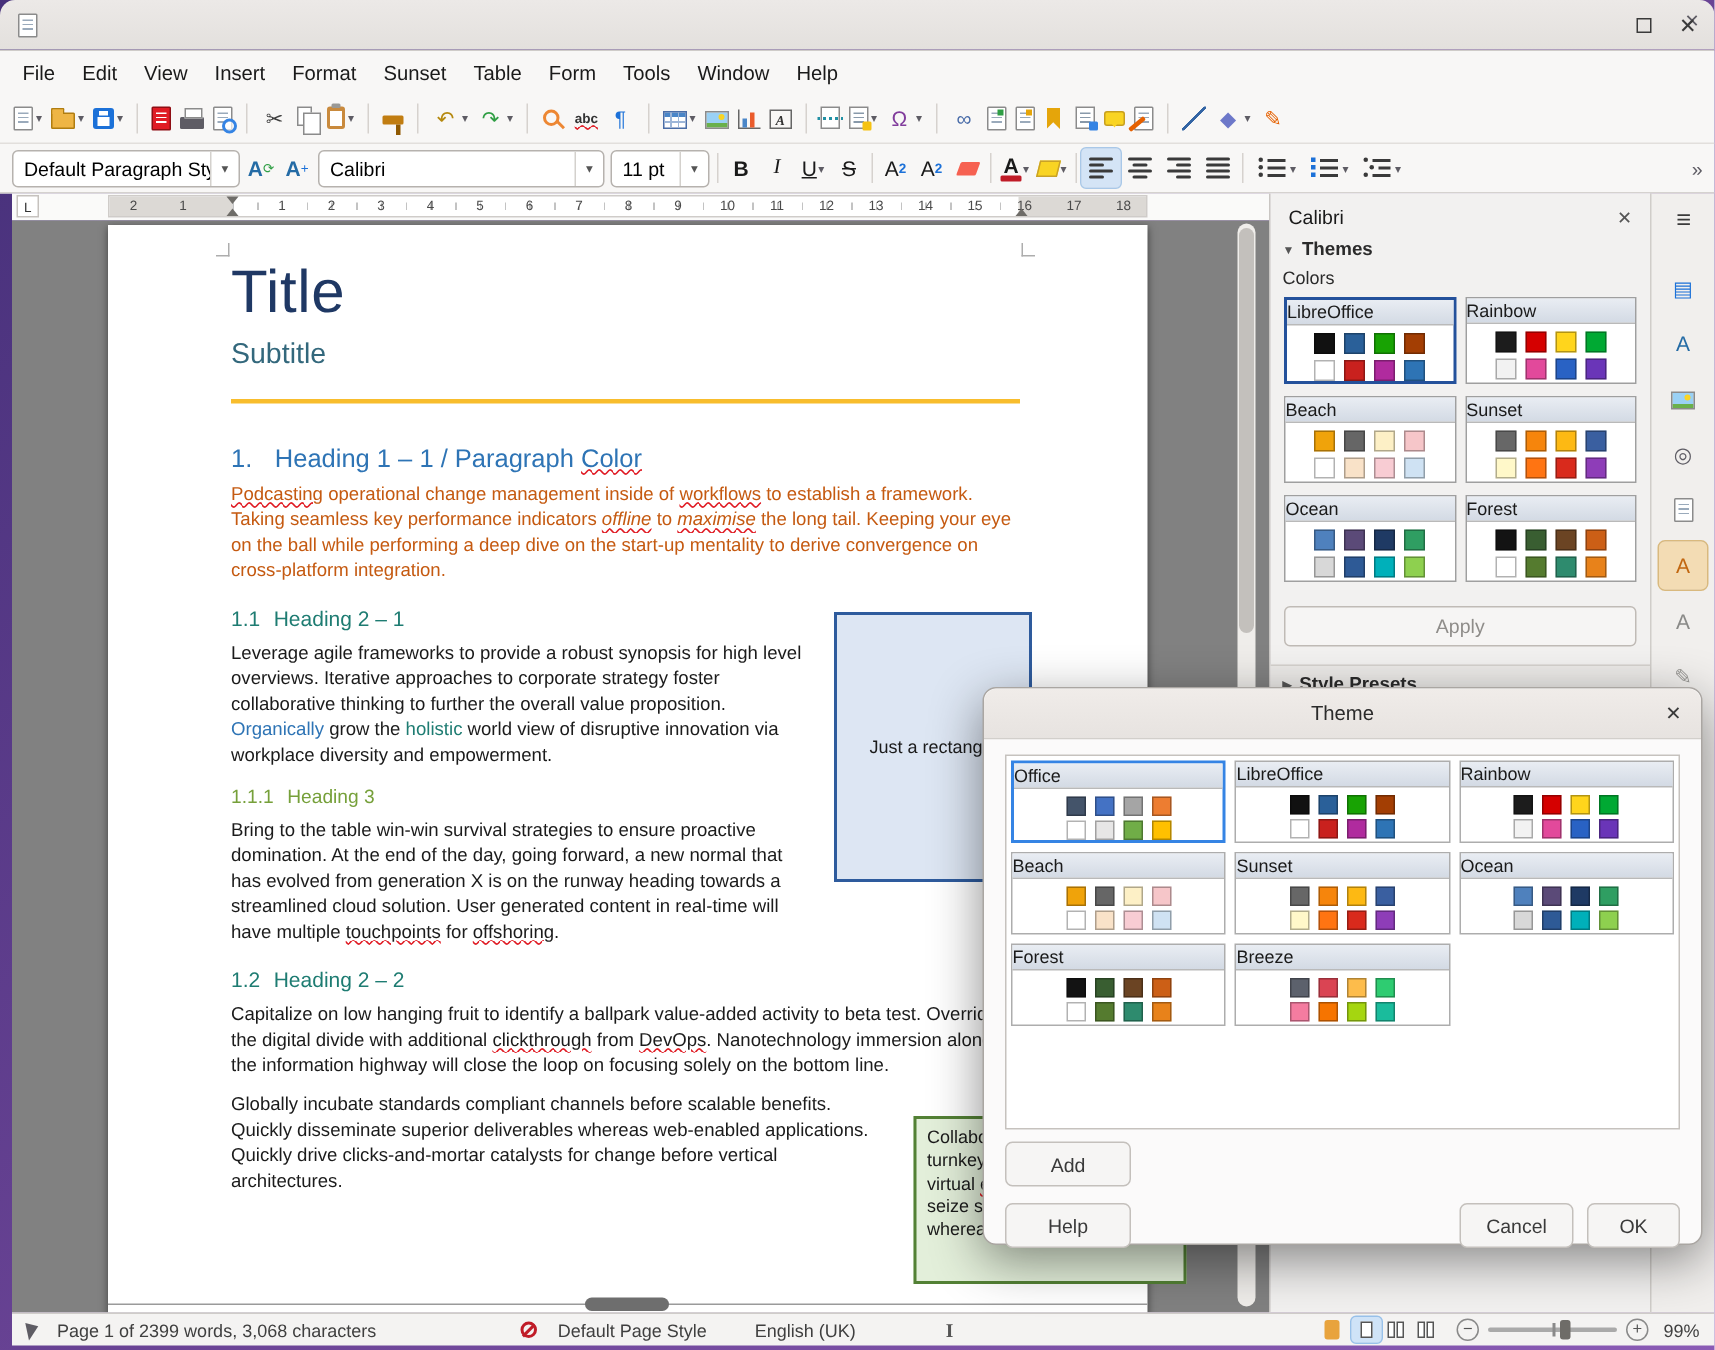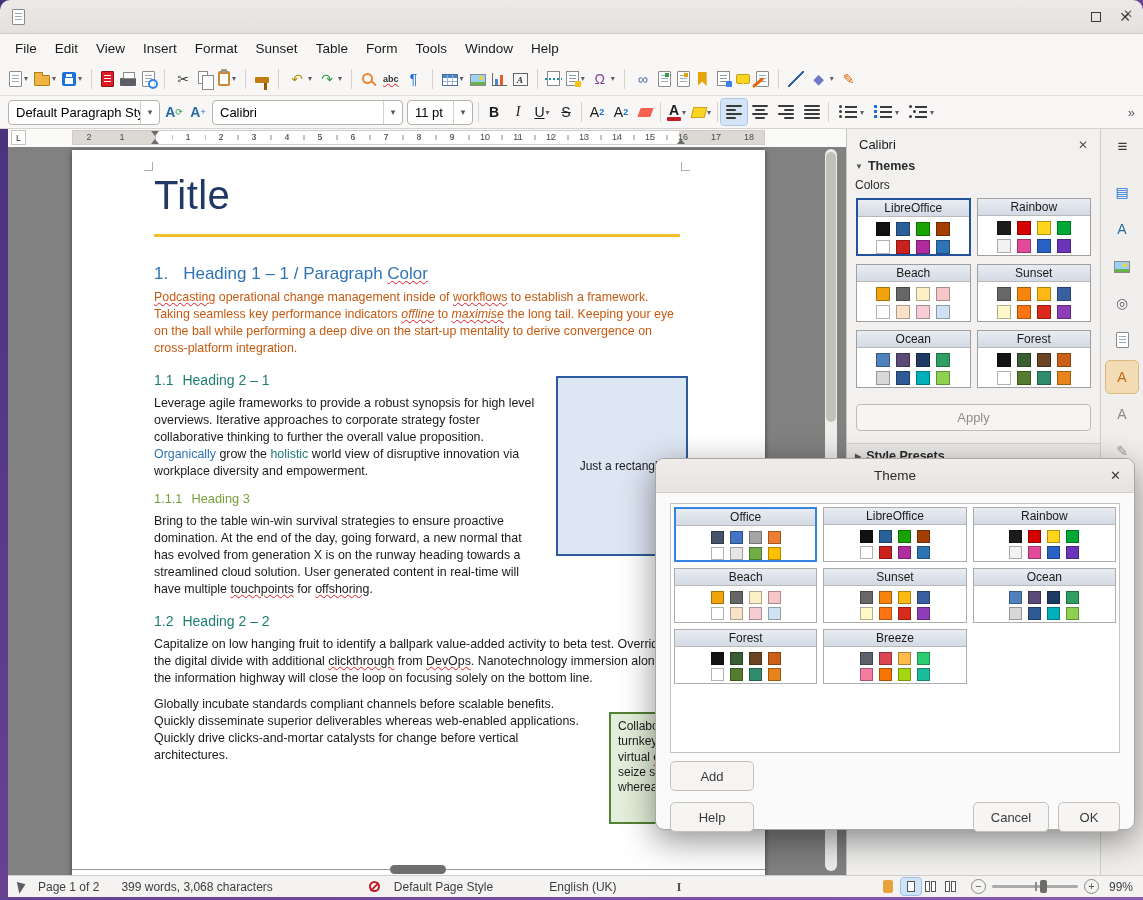--- a/index.html
+++ b/index.html
@@ -135,21 +135,21 @@
   
   #sidebar{position:absolute;left:846px;top:129px;width:254px;height:746px;background:#f2f1f0;border-left:1px solid #c9c6c3;z-index:5}
   .sb-head{display:flex;align-items:center;padding:8px 12px 4px;font-size:13px;color:#1a1a1a}
   .sb-close{margin-left:auto;font-size:12px;color:#555}
   .sb-exp{display:flex;align-items:center;gap:5px;padding:3px 8px;font-size:12.5px;font-weight:700;color:#2b2b2b}
   .sb-exp .car{font-size:8px;color:#555}
   .sb-lbl{padding:2px 8px 4px;font-size:12px;color:#2b2b2b}
   .sgrid{display:grid;grid-template-columns:1fr 1fr;gap:8px 6px;padding:2px 9px 8px}
   .scell{border:1px solid #9f9f9f;background:#fff;height:58px}
   .scell.sel{border:2px solid #24519b}
-  .scell-h{height:17px;background:linear-gradient(#e9edf3,#d3dae4);border-bottom:1px solid #b9b9b9;font-size:12px;text-align:center;line-height:16px;color:#1a1a1a}
+  .scell-h{height:17px;background:linear-gradient(#e9edf3,#d3dae4);border-bottom:1px solid #b9b9b9;font-size:12px;line-height:16px;color:#1a1a1a}
   .chips{display:grid;grid-template-columns:repeat(4,14px);gap:4px 6px;justify-content:center;padding:5px 0}
   .chip{width:14px;height:14px;border:1px solid rgba(0,0,0,.3);display:block}
   .applybtn{margin:8px 9px 0;height:27px;background:#f6f5f4;border:1px solid #c0bbb6;border-radius:4px;display:flex;align-items:center;justify-content:center;font-size:13px;color:#8f8d8a}
   .presets{margin-top:12px;border-top:1px solid #d5d2ce;border-bottom:1px solid #d5d2ce;background:#eceae8;padding:5px 8px;display:flex;align-items:center;gap:5px;font-size:12.5px;font-weight:700;color:#2b2b2b}
   .presets .car{font-size:8px;color:#555}
   
   #tabstrip{position:absolute;left:1100px;top:129px;width:43px;height:746px;background:#f1efed;border-left:1px solid #d0cdc9;z-index:6}
   .hamb{width:43px;text-align:center;font-size:17px;color:#3a3a3a;padding:8px 0 14px}
   .stab{width:32px;height:32px;margin:5px auto;display:flex;align-items:center;justify-content:center;border-radius:4px;font-size:16px}
   .stab.active{background:#f3dcb4;outline:1px solid #d9b97e}
@@ -475,20 +475,21 @@
       <span class="imark im-r"></span>
     </div>
   </div>
 
   <div id="docarea">
     <div class="page">
       <span class="cm cm-tl"></span>
       <span class="cm cm-tr"></span>
       <div class="content">
         <div class="d-title">Title</div>
+        <div class="d-sub">Subtitle</div>
         <div class="d-hr"></div>
         <h1 class="d-h1"><span class="hnum">1.</span><span><span>Heading 1 – 1 / Paragraph </span><span class="sq">Color</span></span></h1>
         <p class="bodyp p-orange">
           
         <span class="sq">Podcasting</span><span> operational change management inside of </span><span class="sq">workflows</span><span> to establish a framework. Taking seamless key performance indicators </span><span class="em sq">offline</span><span> to </span><span class="em sq">maximise</span><span> the long tail. Keeping your eye on the ball while performing a deep dive on the start-up mentality to derive convergence on cross-platform integration.</span></p>
         <div class="fl-shape">
           <div class="shape">Just a rectangle</div>
         </div>
         <h2 class="d-h2"><span class="hnum hnum3">1.1</span><span>Heading 2 – 1</span></h2>
         <p class="bodyp">
@@ -787,24 +788,24 @@
     </div>
     <div class="dlg-foot">
       <span class="btn help">Help</span>
       <span class="btn cancel">Cancel</span>
       <span class="btn ok">OK</span>
     </div>
   </div>
 
   <div id="statusbar">
     <span class="st icsel" style="margin-right:12px"></span>
-    <span class="st" style="margin-right:22px">Page 1 of 2</span>
+    <span class="st" style="">Page 1 of 2</span>
     <span class="st" style="margin-right:96px">399 words, 3,068 characters</span>
     <span class="st ictrk" style="margin-right:14px"></span>
-    <span class="st" style="margin-right:56px">Default Page Style</span>
+    <span class="st" style="margin-right:32px">Default Page Style</span>
     <span class="st" style="margin-right:60px">English (UK)</span>
     <span class="st ibeam">I</span>
     <span style="margin-left:auto"></span>
     <span class="st icbk2" style="margin-right:8px"></span>
     <span class="st lay active">
         <i></i>
       </span>
     <span class="st lay m">
         <i></i>
         <i></i>

